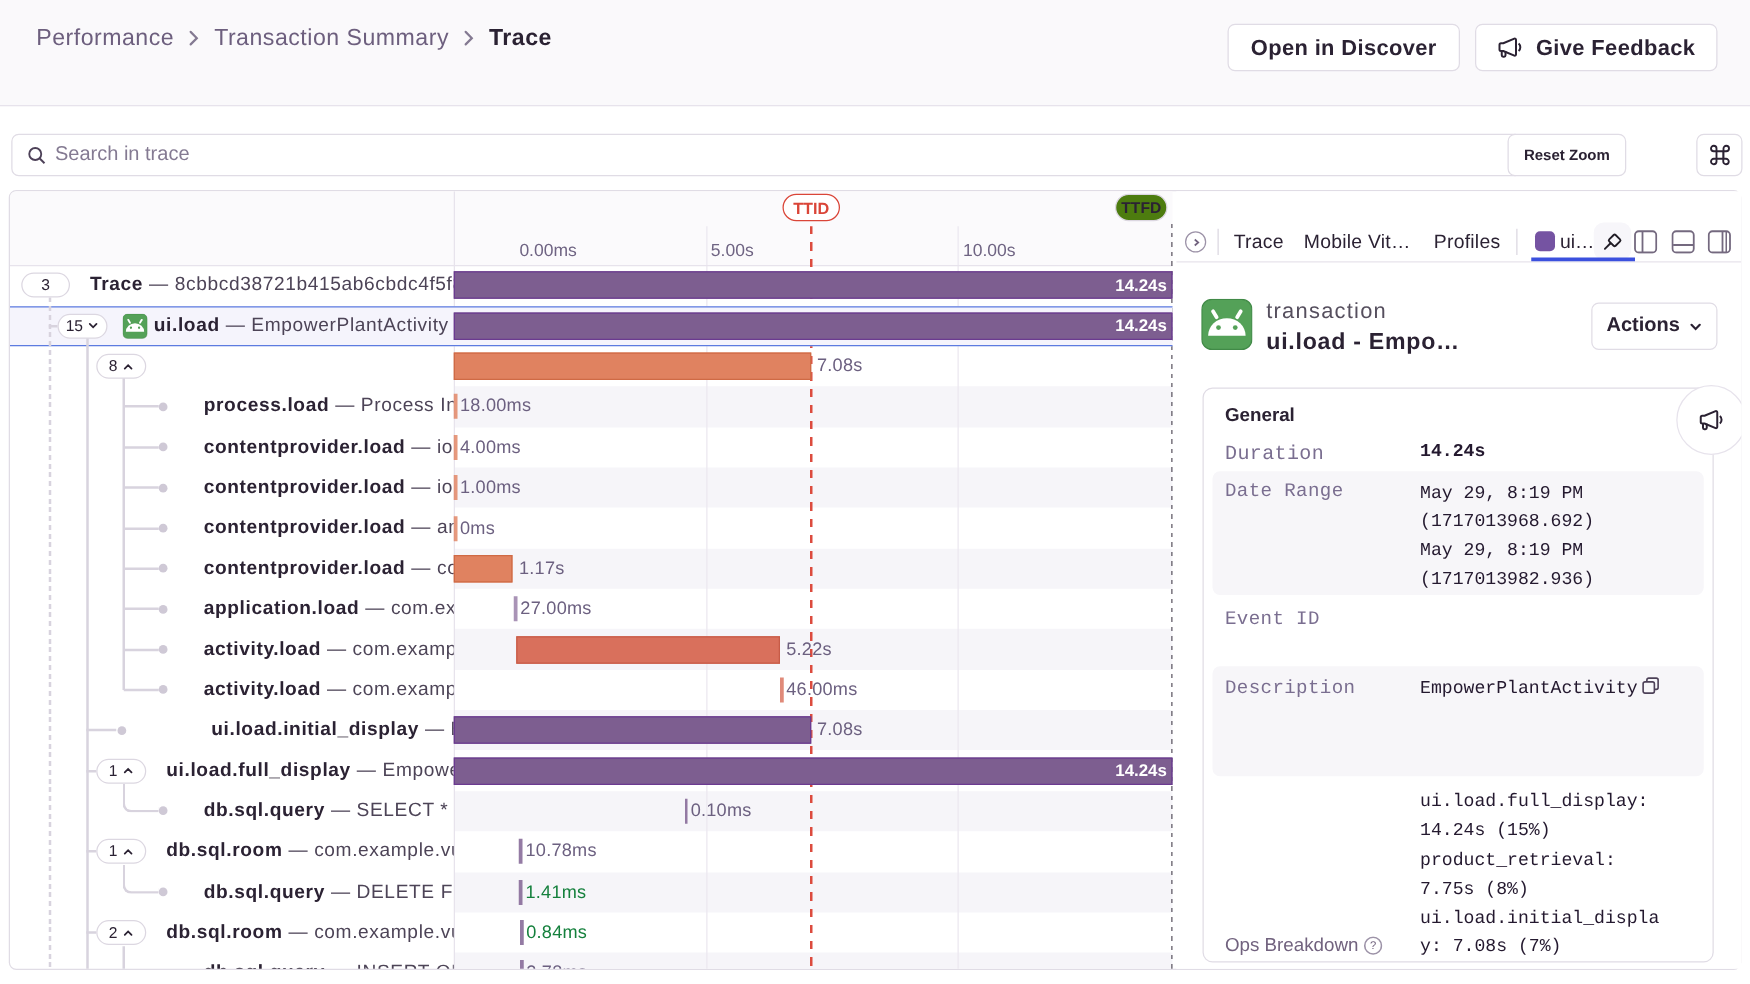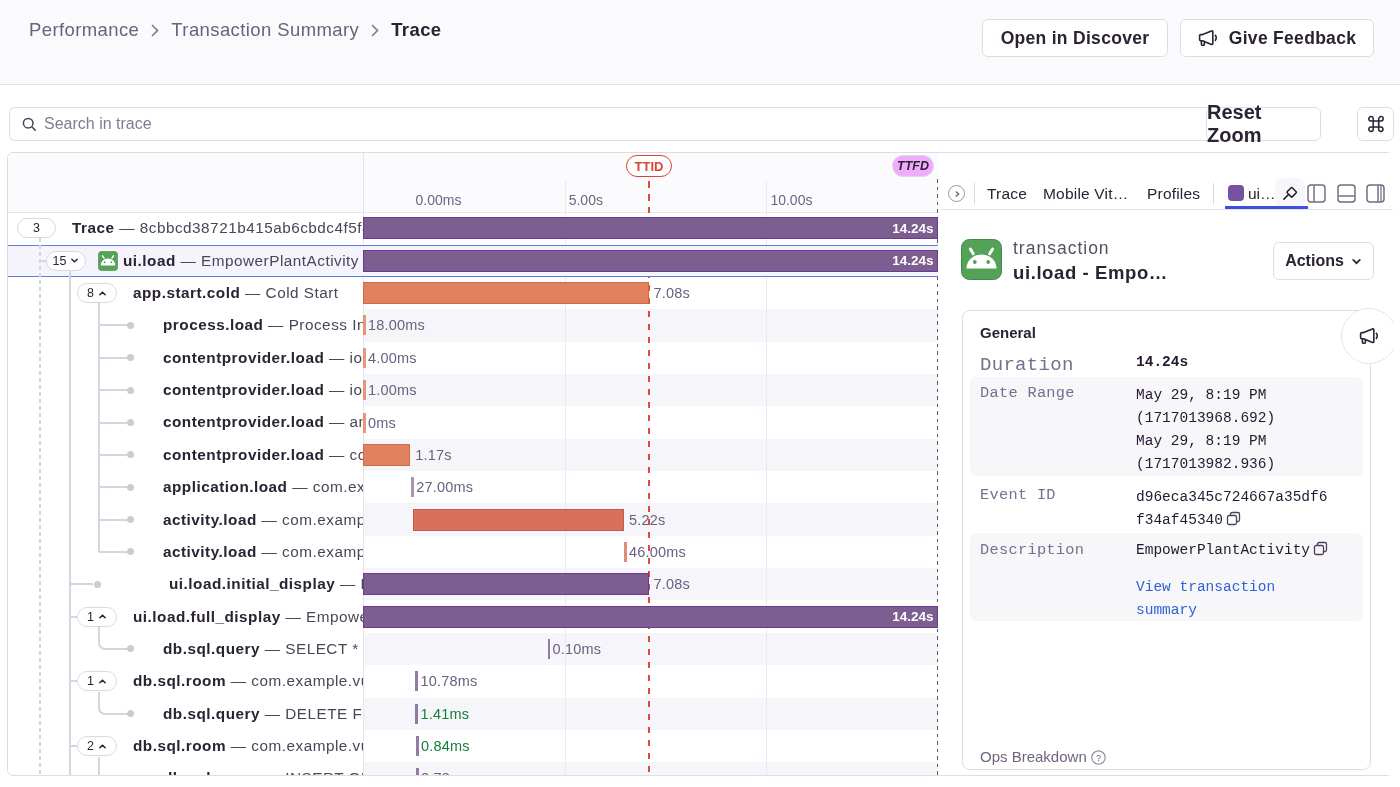--- a/index.html
+++ b/index.html
@@ -30,21 +30,21 @@
         <path d="M16.9 5.8 a4 4 0 0 1 0 6"></path>
       </g>
     </svg>Give Feedback</div>
 <div class="abs" style="left:9px;top:107px;width:1209px;height:34px;border:1px solid #e0dce5;border-radius:6px;background:#fff;display:flex;align-items:center;">
 <svg width="15" height="15" viewBox="0 0 15 15" style="margin:0 7px 0 12px;">
       <circle cx="6.2" cy="6.2" r="4.8" fill="none" stroke="#4d4158" stroke-width="1.5"></circle>
       <line x1="9.8" y1="9.8" x2="13.6" y2="13.6" stroke="#4d4158" stroke-width="1.5"></line>
     </svg>
 <span style="font-size:16px;color:#847a92;">Search in trace</span>
   </div>
-<div class="btn" style="left:1206px;top:107px;width:115px;height:34px;font-size:20px;">Reset Zoom</div>
+<div class="btn" style="left:1206px;top:107px;width:95px;height:34px;font-size:12px;">Reset Zoom</div>
 <div class="btn" style="left:1357px;top:107px;width:37px;height:34px;">
     <svg width="18" height="18" viewBox="0 0 18 18">
       <g fill="none" stroke="#2b2233" stroke-width="1.5">
         <path d="M6 6 H4 a2.2 2.2 0 1 1 2.2 -2.2 V12 H4 a2.2 2.2 0 1 0 2.2 2.2 V6 M6 6 h6 M6 12 h6 M12 6 h2 a2.2 2.2 0 1 0 -2.2 -2.2 V12 h2 a2.2 2.2 0 1 1 -2.2 2.2 V6"></path>
       </g>
     </svg>
   </div>
 <div class="abs" style="left:7px;top:152px;width:1386px;height:624px;border:1px solid #e0dce5;border-radius:6px;background:#fff;overflow:hidden;">
 <div class="abs" style="left:0;top:0;width:930px;height:59px;background:#fbfafc;"></div>
 <div class="abs" style="left:355.5px;top:156.2px;width:574.0px;height:32.35px;background:#f6f5f9;"></div>
@@ -55,21 +55,21 @@
 <div class="abs" style="left:355.5px;top:479.8px;width:574.0px;height:32.35px;background:#f6f5f9;"></div>
 <div class="abs" style="left:355.5px;top:544.5px;width:574.0px;height:32.35px;background:#f6f5f9;"></div>
 <div class="abs" style="left:355.5px;top:609.2px;width:574.0px;height:32.35px;background:#f6f5f9;"></div>
 <div class="abs" style="left:556.7px;top:28.0px;width:1px;height:595px;background:#ebe8ef;"></div>
 <div class="abs" style="left:758.4px;top:28.0px;width:1px;height:595px;background:#ebe8ef;"></div>
 <div class="abs" style="left:355.0px;top:0;width:1px;height:623px;background:#e7e3ec;"></div>
 <div class="abs" style="left:0;top:58.5px;width:930px;height:1px;background:#e7e3ec;"></div>
 <div class="abs" style="left:639.8px;top:28.0px;width:1.8px;height:598px;background:repeating-linear-gradient(to bottom,#dc4b3e 0 6.5px,transparent 6.5px 13px);"></div>
 <div class="abs" style="left:928.6px;top:26.0px;width:1.7px;height:598px;background:repeating-linear-gradient(to bottom,#5c5662 0 3.5px,transparent 3.5px 7.5px);"></div>
 <div class="abs" style="left:618.0px;top:2.0px;width:46px;height:22px;border:1.5px solid #da4538;border-radius:12px;background:#fff;color:#da4538;font-size:13px;font-weight:700;display:flex;align-items:center;justify-content:center;">TTID</div>
-<div class="abs" style="left:884.0px;top:2.0px;width:42px;height:22px;border:1.5px solid #dcd7e1;border-radius:11px;background:#f0abfc;color:#2b2233;font-size:12.5px;font-weight:700;display:flex;align-items:center;justify-content:center;font-style:italic;">TTFD</div>
+<div class="abs" style="left:884.0px;top:2.0px;width:42px;height:22px;border:1.5px solid #dcd7e1;border-radius:11px;background:#4d7c0f;color:#2b2233;font-size:12.5px;font-weight:700;display:flex;align-items:center;justify-content:center;">TTFD</div>
 <div class="abs" style="left:359.5px;top:39.0px;font-size:14px;color:#6f6483;padding-left:48px;">0.00ms</div>
 <div class="abs" style="left:560.7px;top:39.0px;font-size:14px;color:#6f6483;">5.00s</div>
 <div class="abs" style="left:762.4px;top:39.0px;font-size:14px;color:#6f6483;">10.00s</div>
 <div class="abs" style="left:0;top:91.5px;width:930px;height:32.35px;background:#f5f4fc;border-top:1.5px solid #5d7be0;border-bottom:1.5px solid #5d7be0;"></div>
 <div class="abs" style="left:30.5px;top:85.0px;width:2px;height:538px;background:repeating-linear-gradient(to bottom,#d8d3de 0 4px,transparent 4px 7px);"></div>
 <div class="abs" style="left:60.5px;top:117.0px;width:2px;height:506px;background:#d8d3de;"></div>
 <div class="abs" style="left:90.0px;top:149.0px;width:2px;height:249.9px;background:#d8d3de;"></div>
 <div class="abs" style="left:90.0px;top:603.8px;width:2px;height:19.2px;background:#d8d3de;"></div>
 <div class="abs" style="left:90.0px;top:474.4px;width:29px;height:22.5px;border-left:2px solid #d8d3de;border-bottom:2px solid #d8d3de;border-bottom-left-radius:7px;"></div>
 <div class="abs" style="left:90.0px;top:539.1px;width:29px;height:22.5px;border-left:2px solid #d8d3de;border-bottom:2px solid #d8d3de;border-bottom-left-radius:7px;"></div>
@@ -126,24 +126,20 @@
         <g stroke="#fff" stroke-width="3" stroke-linecap="round">
           <line x1="12.3" y1="14.8" x2="9.4" y2="10"></line>
           <line x1="28.7" y1="14.8" x2="31.6" y2="10"></line>
         </g>
         <circle cx="13.8" cy="23" r="1.9" fill="#54a158"></circle>
         <circle cx="27.2" cy="23" r="1.9" fill="#54a158"></circle>
       </svg>
       <span style="font-weight:700;color:#2b2233;">ui.load</span>
       <span style="color:#4d4457;">&nbsp;—&nbsp;EmpowerPlantActivity</span>
     </div>
-<div class="abs" style="left:125.0px;top:123.9px;width:230px;height:32.35px;overflow:hidden;display:flex;align-items:center;white-space:nowrap;font-size:15.3px;letter-spacing:0.5px;z-index:2;">
-      <span style="font-weight:700;color:#2b2233;">app.start.cold</span>
-      <span style="color:#4d4457;">&nbsp;—&nbsp;Cold Start</span>
-    </div>
 <div class="abs" style="left:155.0px;top:156.2px;width:200px;height:32.35px;overflow:hidden;display:flex;align-items:center;white-space:nowrap;font-size:15.3px;letter-spacing:0.5px;z-index:2;">
       <span style="font-weight:700;color:#2b2233;">process.load</span>
       <span style="color:#4d4457;">&nbsp;—&nbsp;Process Initialization</span>
     </div>
 <div class="abs" style="left:155.0px;top:188.6px;width:200px;height:32.35px;overflow:hidden;display:flex;align-items:center;white-space:nowrap;font-size:15.3px;letter-spacing:0.5px;z-index:2;">
       <span style="font-weight:700;color:#2b2233;">contentprovider.load</span>
       <span style="color:#4d4457;">&nbsp;—&nbsp;io.sentry.android.core.SentryInitProvider.onCreate</span>
     </div>
 <div class="abs" style="left:155.0px;top:220.9px;width:200px;height:32.35px;overflow:hidden;display:flex;align-items:center;white-space:nowrap;font-size:15.3px;letter-spacing:0.5px;z-index:2;">
       <span style="font-weight:700;color:#2b2233;">contentprovider.load</span>
@@ -292,37 +288,31 @@
 <div class="abs" style="left:400.0px;top:155.0px;width:56px;height:56px;border-radius:50%;background:#fff;border:1px solid #e7e3ec;display:flex;align-items:center;justify-content:center;">
       <svg width="21" height="18" viewBox="0 0 21 18">
         <g fill="none" stroke="#2b2233" stroke-width="1.6" stroke-linejoin="round">
           <path d="M4.6 5.6 L13.5 1.9 a1 1 0 0 1 1.3 0.9 v11.8 a1 1 0 0 1 -1.3 0.9 L4.6 11.8 H2.8 a1.2 1.2 0 0 1 -1.2 -1.2 V6.8 a1.2 1.2 0 0 1 1.2 -1.2 Z"></path>
           <path d="M3.4 12 v3.2 a1.1 1.1 0 0 0 1.1 1.1 h0.8 a1.1 1.1 0 0 0 1.1 -1.1 v-3.2"></path>
           <path d="M16.9 5.8 a4 4 0 0 1 0 6"></path>
         </g>
       </svg>
     </div>
 <div class="abs" style="left:39.0px;top:171.0px;font-size:15px;font-weight:700;color:#2b2233;">General</div>
-<div class="abs mono" style="left:39.0px;top:201.0px;font-size:19px;letter-spacing:0.3px;color:#7a6e90;">Duration</div>
+<div class="abs mono" style="left:39.0px;top:201.0px;font-size:16px;letter-spacing:0.3px;color:#7a6e90;">Duration</div>
 <div class="abs mono" style="left:195.0px;top:201.0px;font-size:14.5px;font-weight:700;color:#24192f;">14.24s</div>
 <div class="abs" style="left:29.0px;top:224.0px;width:393px;height:99px;background:#f7f6f9;border-radius:6px;"></div>
 <div class="abs mono" style="left:39.0px;top:231.0px;font-size:15.3px;letter-spacing:0.3px;color:#7a6e90;">Date Range</div>
 <div class="abs mono" style="left:195.0px;top:231.0px;font-size:14.5px;color:#24192f;line-height:23px;">May 29, 8:19 PM<br>(1717013968.692)<br>May 29, 8:19 PM<br>(1717013982.936)</div>
 <div class="abs mono" style="left:39.0px;top:333.0px;font-size:15.3px;letter-spacing:0.3px;color:#7a6e90;">Event ID</div>
-<div class="abs mono" style="left:195.0px;top:333.0px;font-size:14.5px;color:#24192f;line-height:23px;">d96eca345c724667a35df6<br>f34af45340<svg width="15" height="15" viewBox="0 0 15 15" style="margin-left:3px;vertical-align:-2px;">
-        <g fill="none" stroke="#4d4158" stroke-width="1.3">
-          <rect x="1.5" y="4.5" width="9" height="9" rx="1.5"></rect>
-          <path d="M4.5 4.5 v-1.5 a1.5 1.5 0 0 1 1.5 -1.5 h6 a1.5 1.5 0 0 1 1.5 1.5 v6 a1.5 1.5 0 0 1 -1.5 1.5 h-1.5"></path>
-        </g>
-      </svg></div>
 <div class="abs" style="left:29.0px;top:380.0px;width:393px;height:88px;background:#f7f6f9;border-radius:6px;"></div>
 <div class="abs mono" style="left:39.0px;top:388.0px;font-size:15.3px;letter-spacing:0.3px;color:#7a6e90;">Description</div>
 <div class="abs mono" style="left:195.0px;top:388.0px;font-size:14.5px;color:#24192f;">EmpowerPlantActivity<svg width="15" height="15" viewBox="0 0 15 15" style="margin-left:3px;vertical-align:-2px;">
         <g fill="none" stroke="#4d4158" stroke-width="1.3">
           <rect x="1.5" y="4.5" width="9" height="9" rx="1.5"></rect>
           <path d="M4.5 4.5 v-1.5 a1.5 1.5 0 0 1 1.5 -1.5 h6 a1.5 1.5 0 0 1 1.5 1.5 v6 a1.5 1.5 0 0 1 -1.5 1.5 h-1.5"></path>
         </g>
       </svg></div>
-<div class="abs mono" style="left:195.0px;top:423.0px;font-size:14.5px;color:#3062d4;line-height:23px;">View transaction<br>summary</div>
+<div class="abs mono" style="left:195.0px;top:478.0px;font-size:14.5px;color:#24192f;line-height:23.3px;">ui.load.full_display:<br>14.24s (15%)<br>product_retrieval:<br>7.75s (8%)<br>ui.load.initial_displa<br>y: 7.08s (7%)</div>
 <div class="abs" style="left:39.0px;top:595.0px;font-size:15px;color:#71627e;">Ops Breakdown <svg width="15" height="15" viewBox="0 0 15 15" style="vertical-align:-3px;">
         <circle cx="7.5" cy="7.5" r="6.7" fill="none" stroke="#9d93a8" stroke-width="1.3"></circle>
         <text x="7.5" y="10.6" font-size="9" fill="#71627e" text-anchor="middle" font-family="Liberation Sans">?</text>
       </svg></div>
 </div>
 </body></html>

